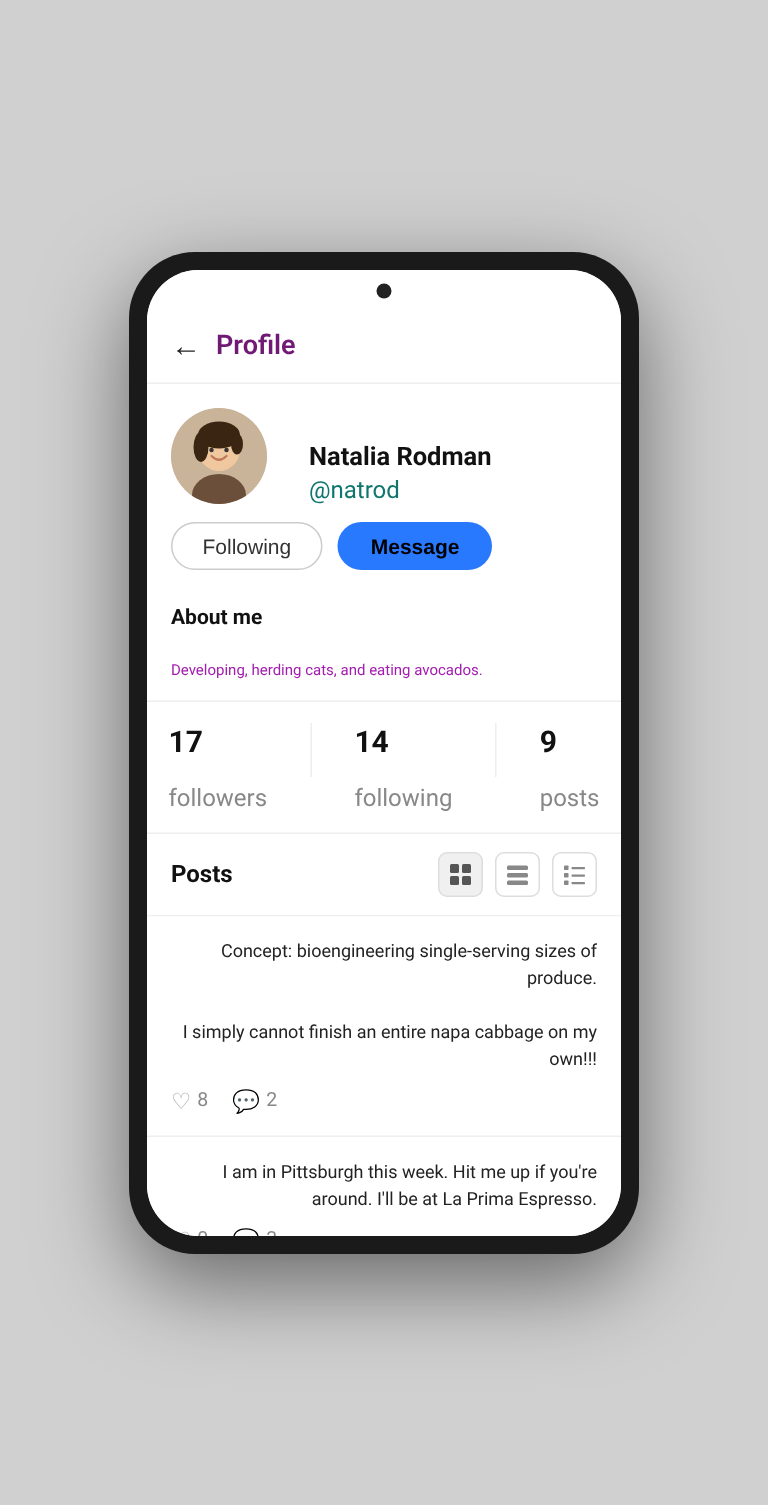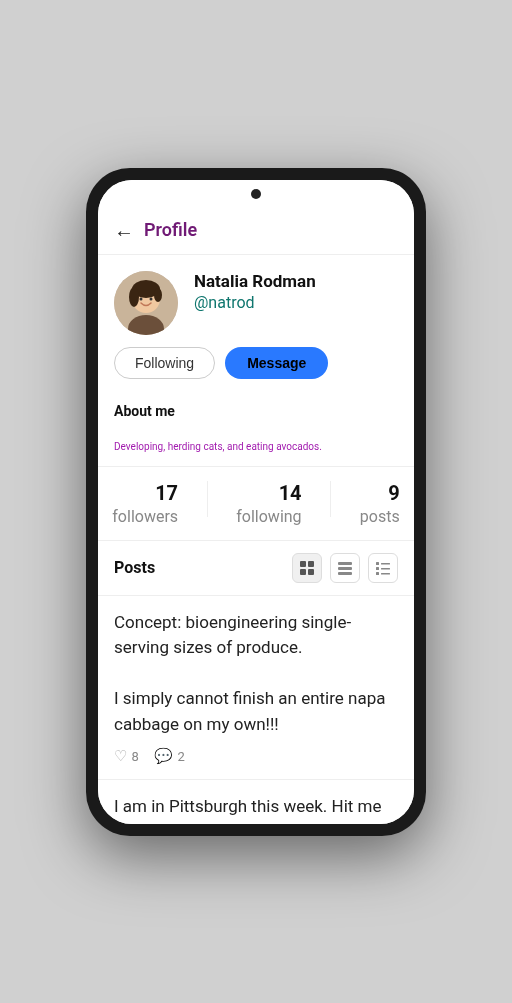--- a/index.html
+++ b/index.html
@@ -65,22 +65,22 @@
       flex: 1;
       overflow-y: auto;
       background: #fff;
     }
     .profile-section {
       padding: 16px 16px 12px;
       background: #fff;
     }
     .profile-top {
       display: flex;
-      align-items: flex-start;
-      gap: 16px;
+      align-items: flex-end;
+      gap: 28px;
       margin-bottom: 12px;
     }
     .avatar {
       width: 64px;
       height: 64px;
       border-radius: 50%;
       background: #c8b8a8;
       overflow: hidden;
       flex-shrink: 0;
       display: flex;
@@ -148,22 +148,22 @@
     .stats-section {
       display: flex;
       justify-content: space-around;
       padding: 14px 0;
       border-bottom: 1px solid #eee;
       background: #fff;
     }
     .stat-item {
       display: flex;
       flex-direction: column;
-      align-items: flex-end;
-      gap: 2px;
+      align-items: flex-start;
+      gap: 16px;
     }
     .stat-number {
       font-size: 20px;
       font-weight: 700;
       color: #111;
     }
     .stat-label {
       font-size: 16px;
       color: #888;
     }
@@ -200,24 +200,25 @@
     }
     .view-icon.active {
       background: #f0f0f0;
     }
     .post-item {
       padding: 14px 16px;
       border-bottom: 1px solid #eee;
       background: #fff;
     }
     .post-text {
-      font-size: 17px;
+      font-size: 12px;
       color: #222;
       line-height: 1.5;
       margin-bottom: 10px;
+      text-align: right;
     }
     .post-actions {
       display: flex;
       gap: 16px;
       align-items: center;
     }
     .post-action {
       display: flex;
       align-items: center;
       gap: 4px;

